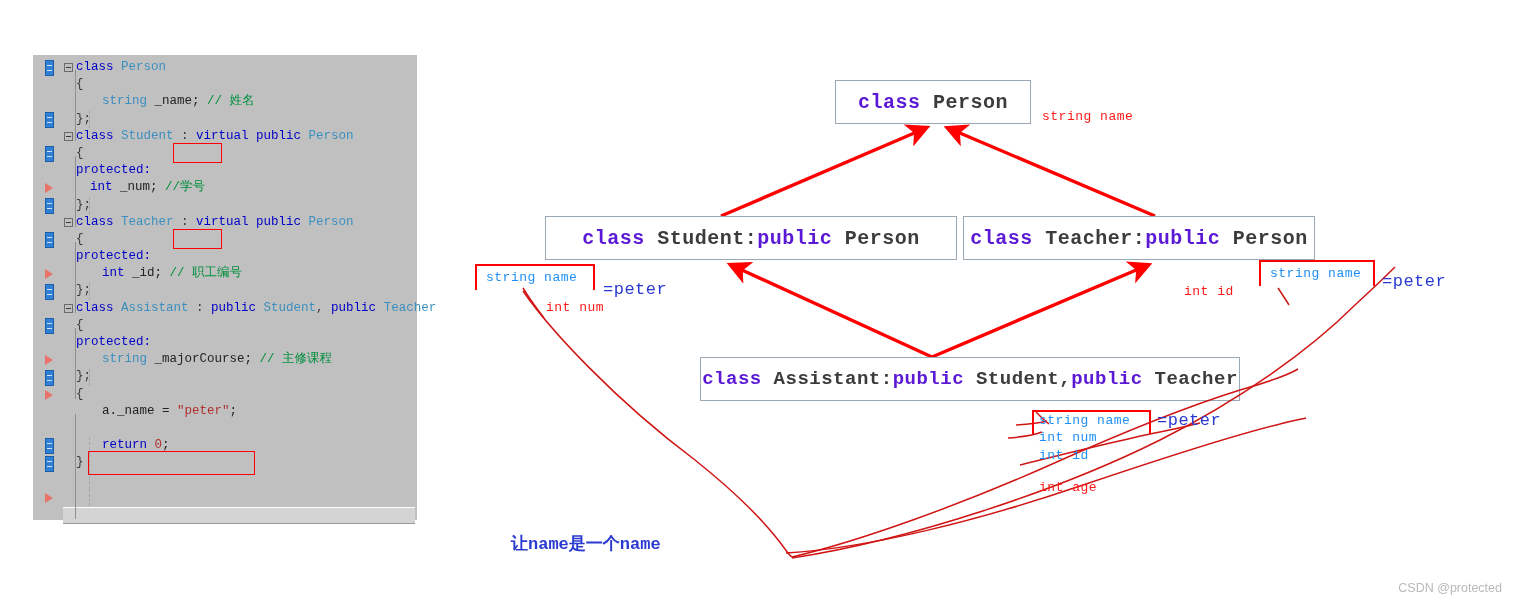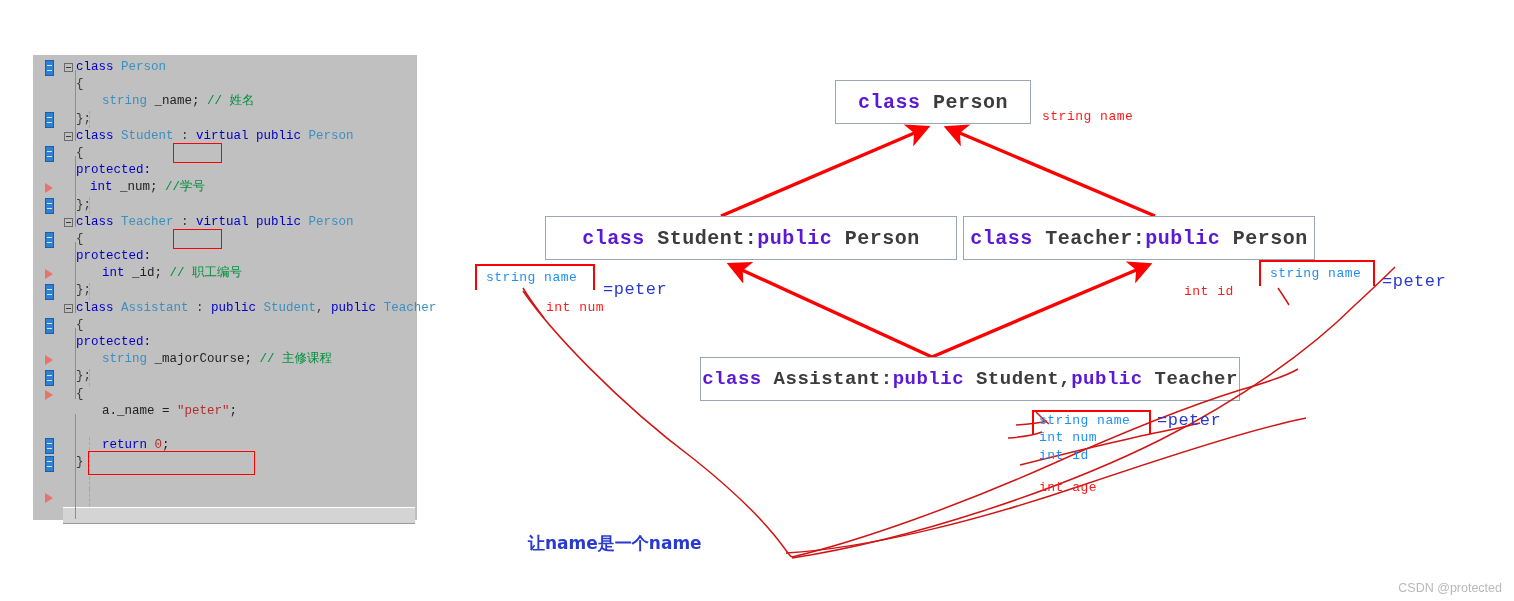--- a/index.html
+++ b/index.html
@@ -348,17 +348,17 @@
     <div class="ann ann-cyan" style="left:830px; top:266px; font-size:13px;">string name</div>
     <div class="ann ann-eq" style="left:942px; top:272px;">=peter</div>
 
     <div class="redframe open-bottom" style="left:592px; top:410px; width:119px; height:24px;"></div>
     <div class="ann ann-cyan" style="left:599px; top:413px; font-size:13px;">string name</div>
     <div class="ann ann-eq" style="left:717px; top:411px;">=peter</div>
     <div class="ann ann-cyan" style="left:599px; top:430px; font-size:13px;">int num</div>
     <div class="ann ann-cyan" style="left:599px; top:448px; font-size:13px;">int id</div>
     <div class="ann ann-red" style="left:599px; top:480px; font-size:13px;">int age</div>
 
-    <div id="chinese-note" style="left:88px; top:532px;">让name是一个name</div>
+    <div id="chinese-note" style="left:71px; top:532px;font-family:Liberation Mono, monospace;">让name是一个name</div>
   </div>
 
   <div id="watermark">CSDN @protected</div>
 </div>
 
 </body></html>

